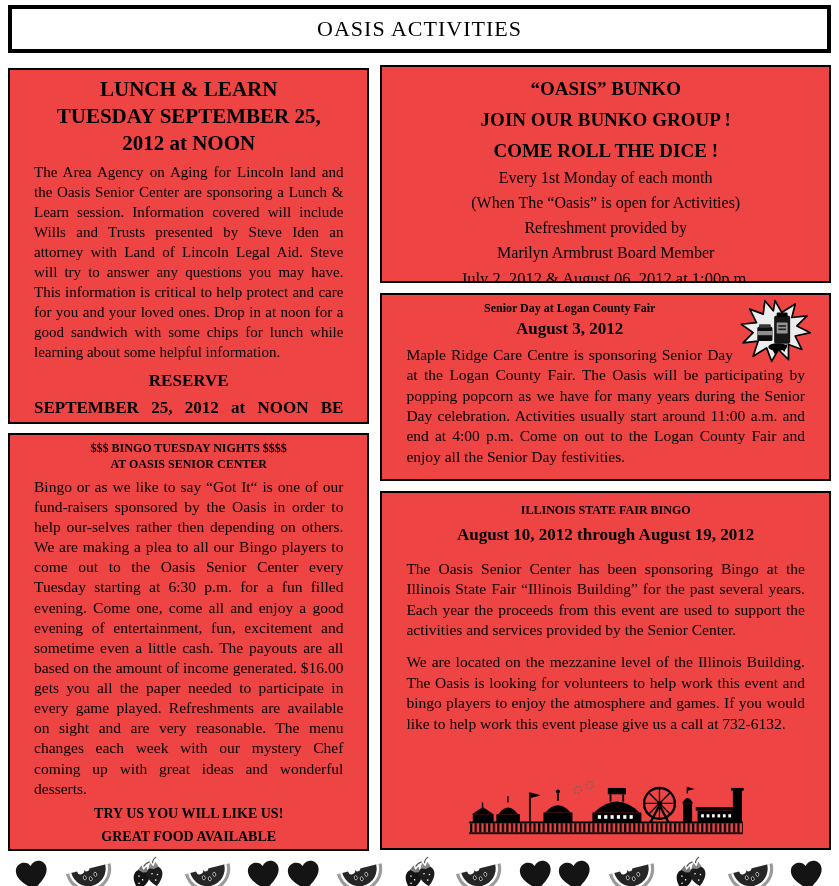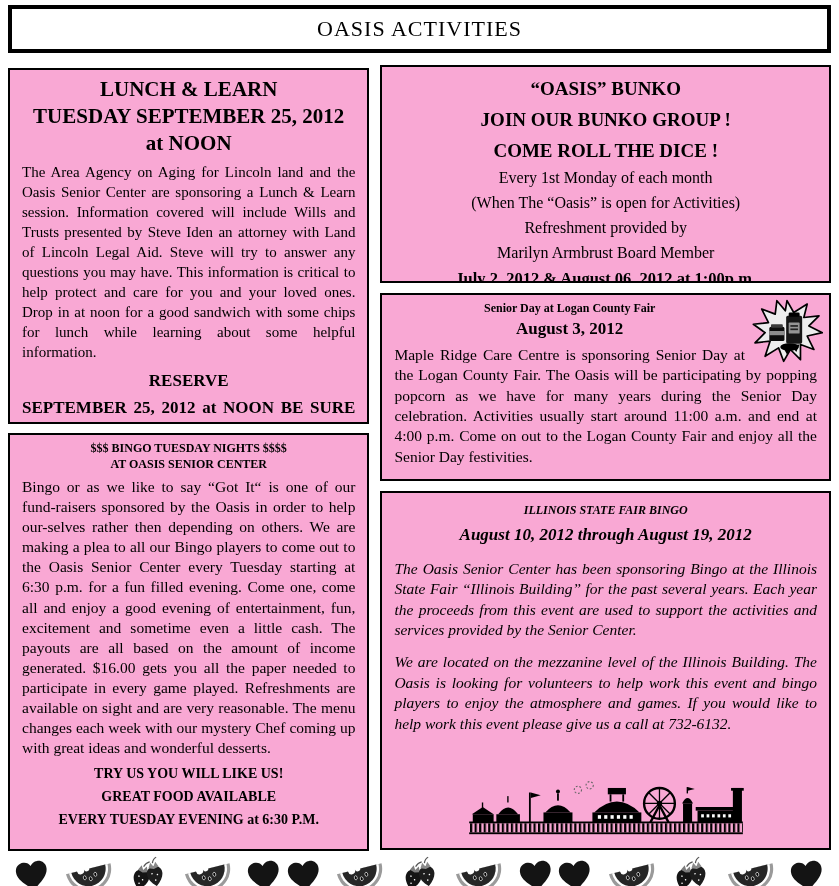--- a/index.html
+++ b/index.html
@@ -21,22 +21,22 @@
     font-size: 22px; font-weight: normal; letter-spacing: 1px;
   }
 
   
   .columns { display: flex; margin: 0 8px; gap: 11px; align-items: flex-start; }
   .col { display: flex; flex-direction: column; }
   .col.left  { width: 389px; }
   .col.right { width: 485px; }
 
   .box {
-    border: 2px solid #000; background: #f9a8d4;
-    padding: 6px 12px; overflow: hidden; width: 100%;
+    border: 2px solid #000; background: #ef4444;
+    padding: 6px 24px; overflow: hidden; width: 100%;
   }
   .box h2 { text-align: center; font-size: 12px; line-height: 1.32; }
   .box h3 { text-align: center; font-size: 17px; line-height: 1.4; }
   .body-text {
     text-align: justify; font-size: 15.5px; line-height: 1.32; margin-top: 6px;
   }
 
   
   .box.lunch { height: 356px; margin-top: 15px; }
   .box.lunch h2 { font-size: 21px; line-height: 1.28; }
@@ -45,27 +45,27 @@
   .bold-just { text-align: justify; font-weight: bold; font-size: 17px; line-height: 1.3; margin-top: 6px; }
 
   .box.bingo { height: 418px; margin-top: 9px; }
   .box.bingo .body-text { font-size: 15.5px; line-height: 1.3; margin-top: 4px; }
   .footer-line { text-align: center; font-weight: bold; font-size: 14px; margin-top: 7px; }
 
   
   .box.bunko { height: 218px; margin-top: 12px; padding-top: 9px; }
   .box.bunko h2 { font-size: 19px; margin-bottom: 6px; }
   .detail-line { text-align: center; font-size: 16px; margin-bottom: 7px; }
-  .dates-line { text-align: center; font-weight: bold; font-size: 16.5px; margin-top: 2px; }
+  .dates-line { text-align: center; font-weight: normal; font-size: 16.5px; margin-top: 2px; }
 
   .box.senior { height: 188px; margin-top: 10px; position: relative; }
   .clipart { float: right; width: 72px; height: 64px; margin: -2px -6px 2px 6px; }
   .box.senior .body-text { margin-top: 4px; font-size: 15.5px; }
 
-  .box.fair { height: 359px; margin-top: 10px; display: flex; flex-direction: column; padding-top: 10px; font-style: italic; }
+  .box.fair { height: 359px; margin-top: 10px; display: flex; flex-direction: column; padding-top: 10px; }
   .box.fair h2 { margin-bottom: 4px; }
   .box.fair .body-text { margin-top: 12px; }
   .skyline { margin-top: auto; text-align: center; padding-bottom: 2px; }
   .skyline svg { width: 316px; height: 58px; }
 
   
   .fruit-border {
     margin: 4px 14px 0 14px; height: 40px;
     display: flex; align-items: center; justify-content: space-between;
   }

